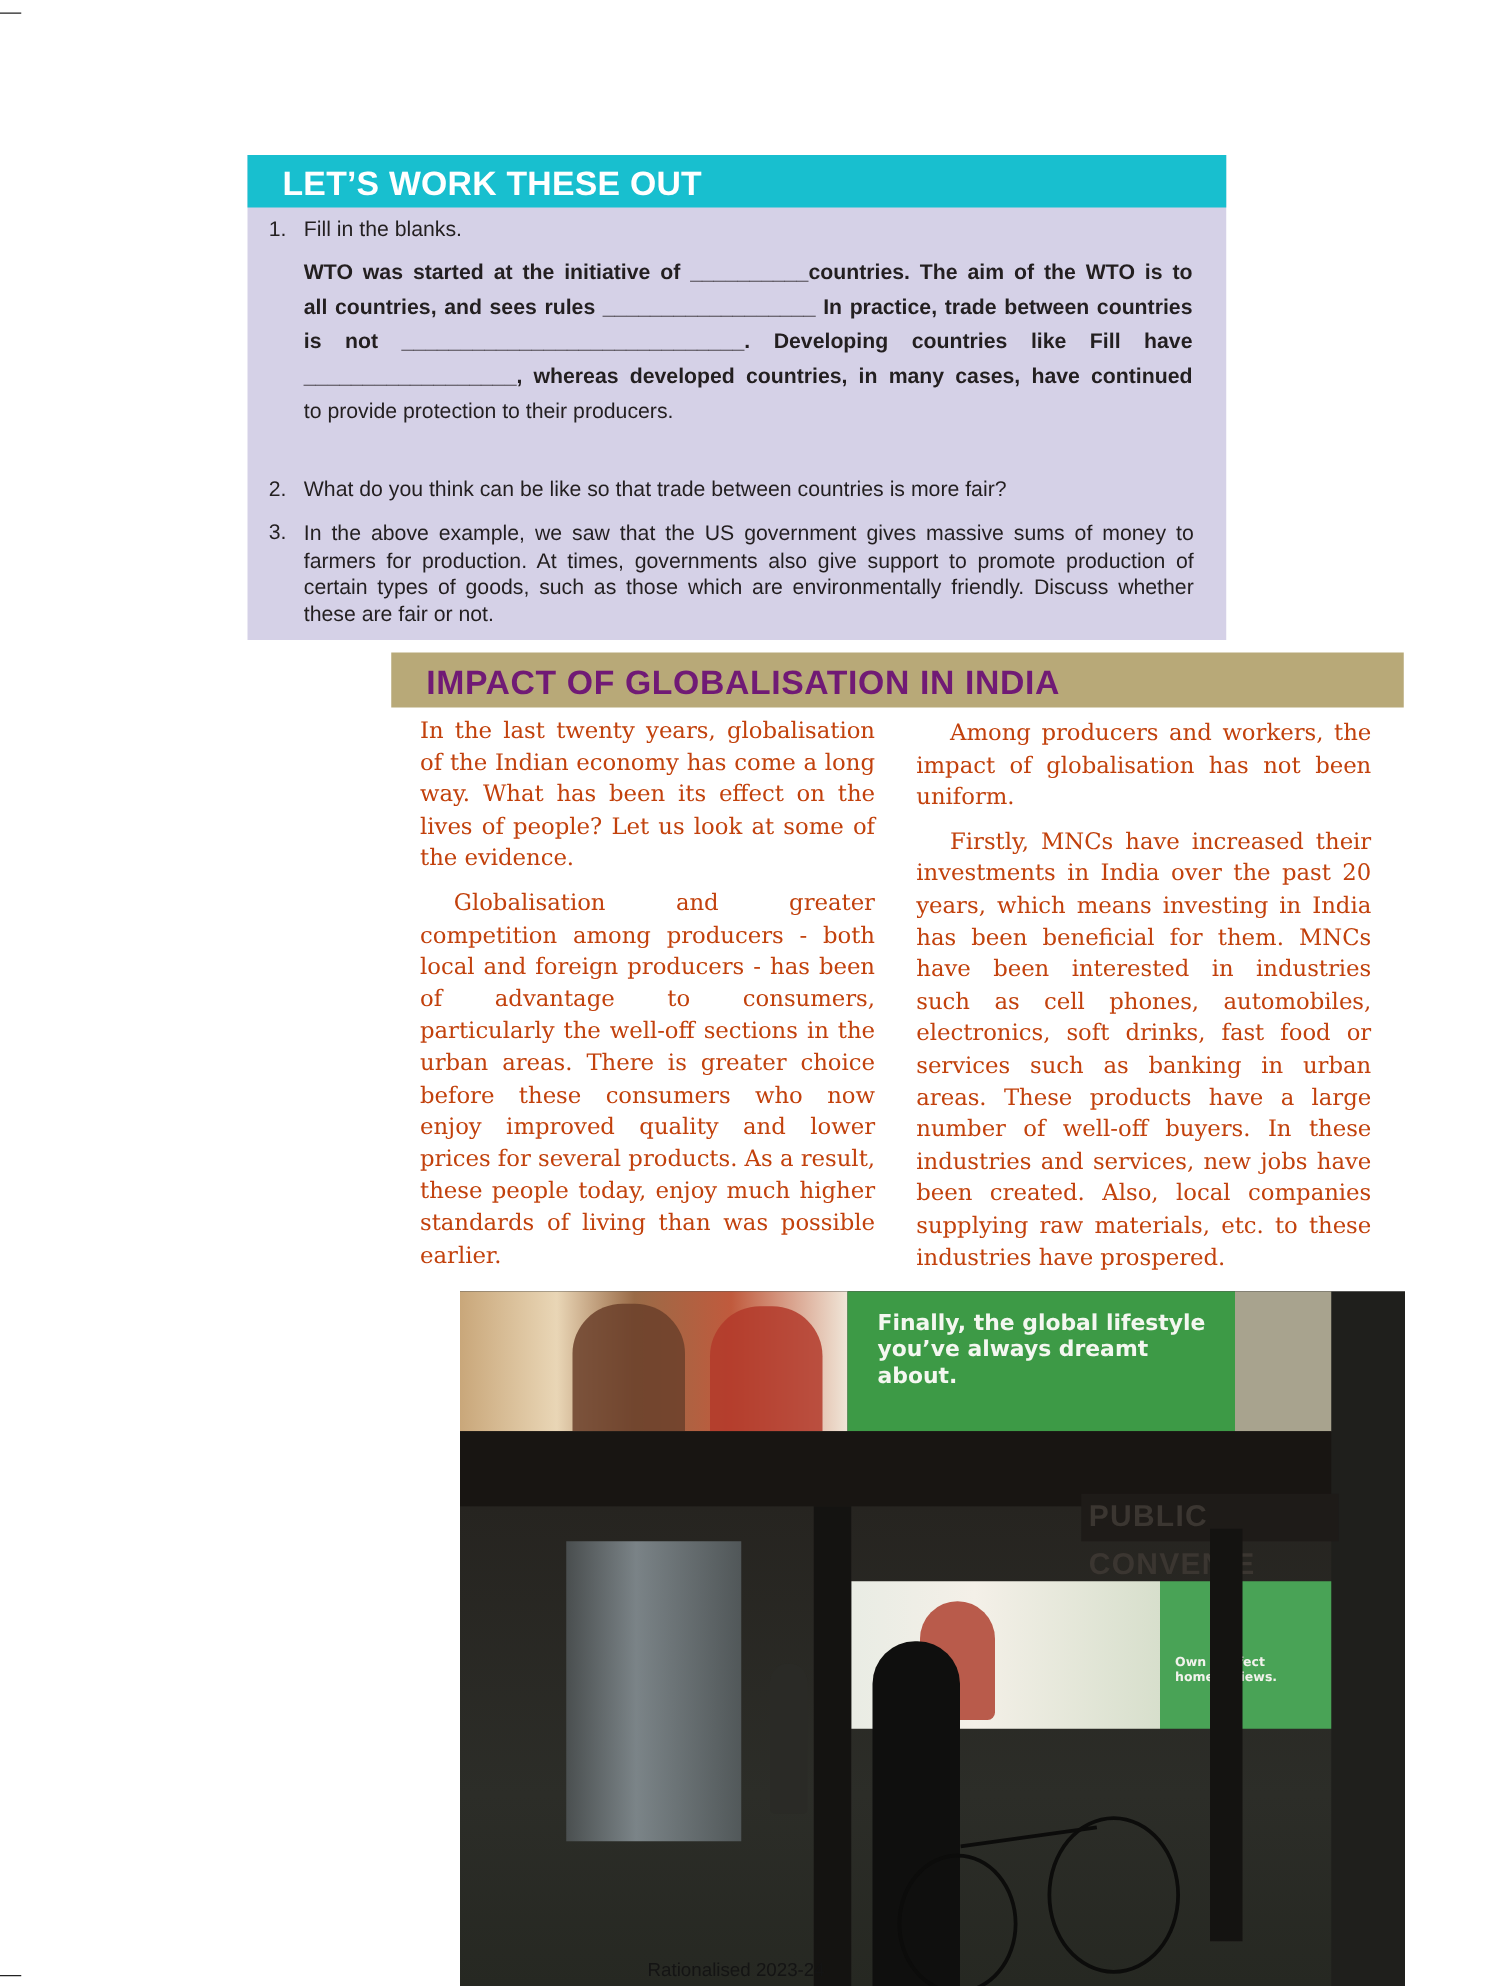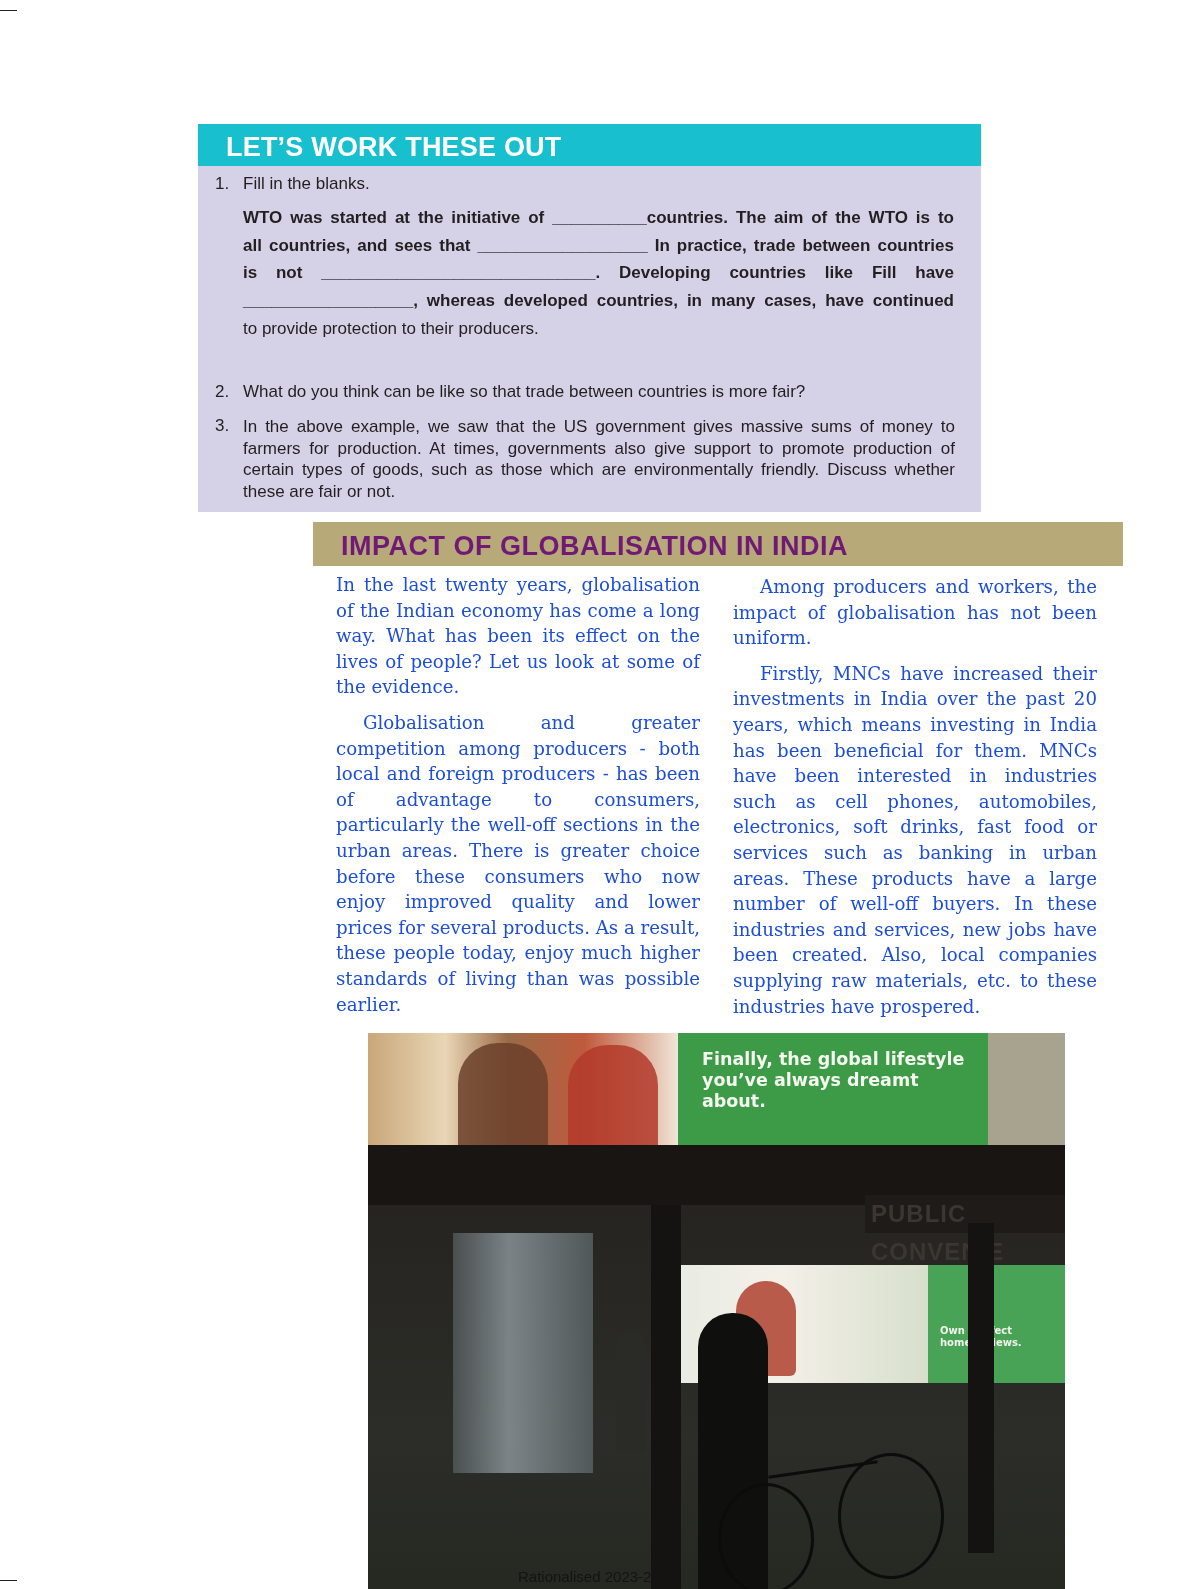--- a/index.html
+++ b/index.html
@@ -40,31 +40,31 @@
   .section-header {
     position: absolute; left: 313px; top: 522px; width: 782px; height: 44px;
     background: #b8a978; color: #701a75; font-weight: bold; font-size: 27px;
     line-height: 48px; padding-left: 28px; letter-spacing: 0.5px;
     font-family: "Liberation Sans", sans-serif;
   }
 
   .col {
     position: absolute; top: 572px; width: 364px;
     font-family: "DejaVu Serif", serif; font-size: 18.2px; line-height: 25.6px;
-    color: #1d4ed8; text-align: justify;
+    color: #c2410c; text-align: justify;
   }
   .col p { margin: 0 0 10px 0; }
   .col p.indent { text-indent: 27px; }
   .col-left { left: 336px; }
   .col-right { left: 733px; top: 574px; }
   .col b { font-weight: normal; }
 
   
   .photo {
-    position: absolute; left: 368px; top: 1033px; width: 697px; height: 556px;
+    position: absolute; left: 368px; top: 1033px; width: 756px; height: 556px;
     overflow: hidden; background: #1f1f1c;
   }
   .billboard-left {
     position: absolute; left: 0; top: 0; width: 310px; height: 112px;
     background: linear-gradient(90deg, #c9a77a 0%, #e9d6b6 25%, #9a6b47 45%, #c05a3d 70%, #f0e6d8 100%);
   }
   .person-a { position: absolute; left: 90px; top: 10px; width: 90px; height: 102px; background: #6b3f2a; border-radius: 40px 40px 0 0; opacity: 0.85; }
   .person-b { position: absolute; left: 200px; top: 12px; width: 90px; height: 100px; background: #b33a2a; border-radius: 40px 40px 0 0; opacity: 0.85; }
   .billboard-green {
     position: absolute; left: 310px; top: 0; width: 310px; height: 112px; background: #3d9a46;
@@ -109,21 +109,21 @@
 <div class="exercise-box">
   <div class="exercise-header">LET’S WORK THESE OUT</div>
 
   <div class="q q1">
     <span class="num">1.</span>
     <span class="body">Fill in the blanks.</span>
   </div>
 
   <div class="fill">
     <span class="line j">WTO was started at the initiative of __________countries. The aim of the WTO is to</span>
-    <span class="line j">all countries, and sees that __________________  In practice, trade between countries</span>
+    <span class="line j">all countries, and sees rules __________________  In practice, trade between countries</span>
     <span class="line j">is not _____________________________.  Developing countries like Fill have</span>
     <span class="line j">__________________, whereas developed countries, in many cases, have continued</span>
     <span class="line">to provide protection to their producers.</span>
   </div>
 
   <div class="q q2">
     <span class="num">2.</span>
     <span class="body">What do you think can be like so that trade between countries is more fair?</span>
   </div>
 

